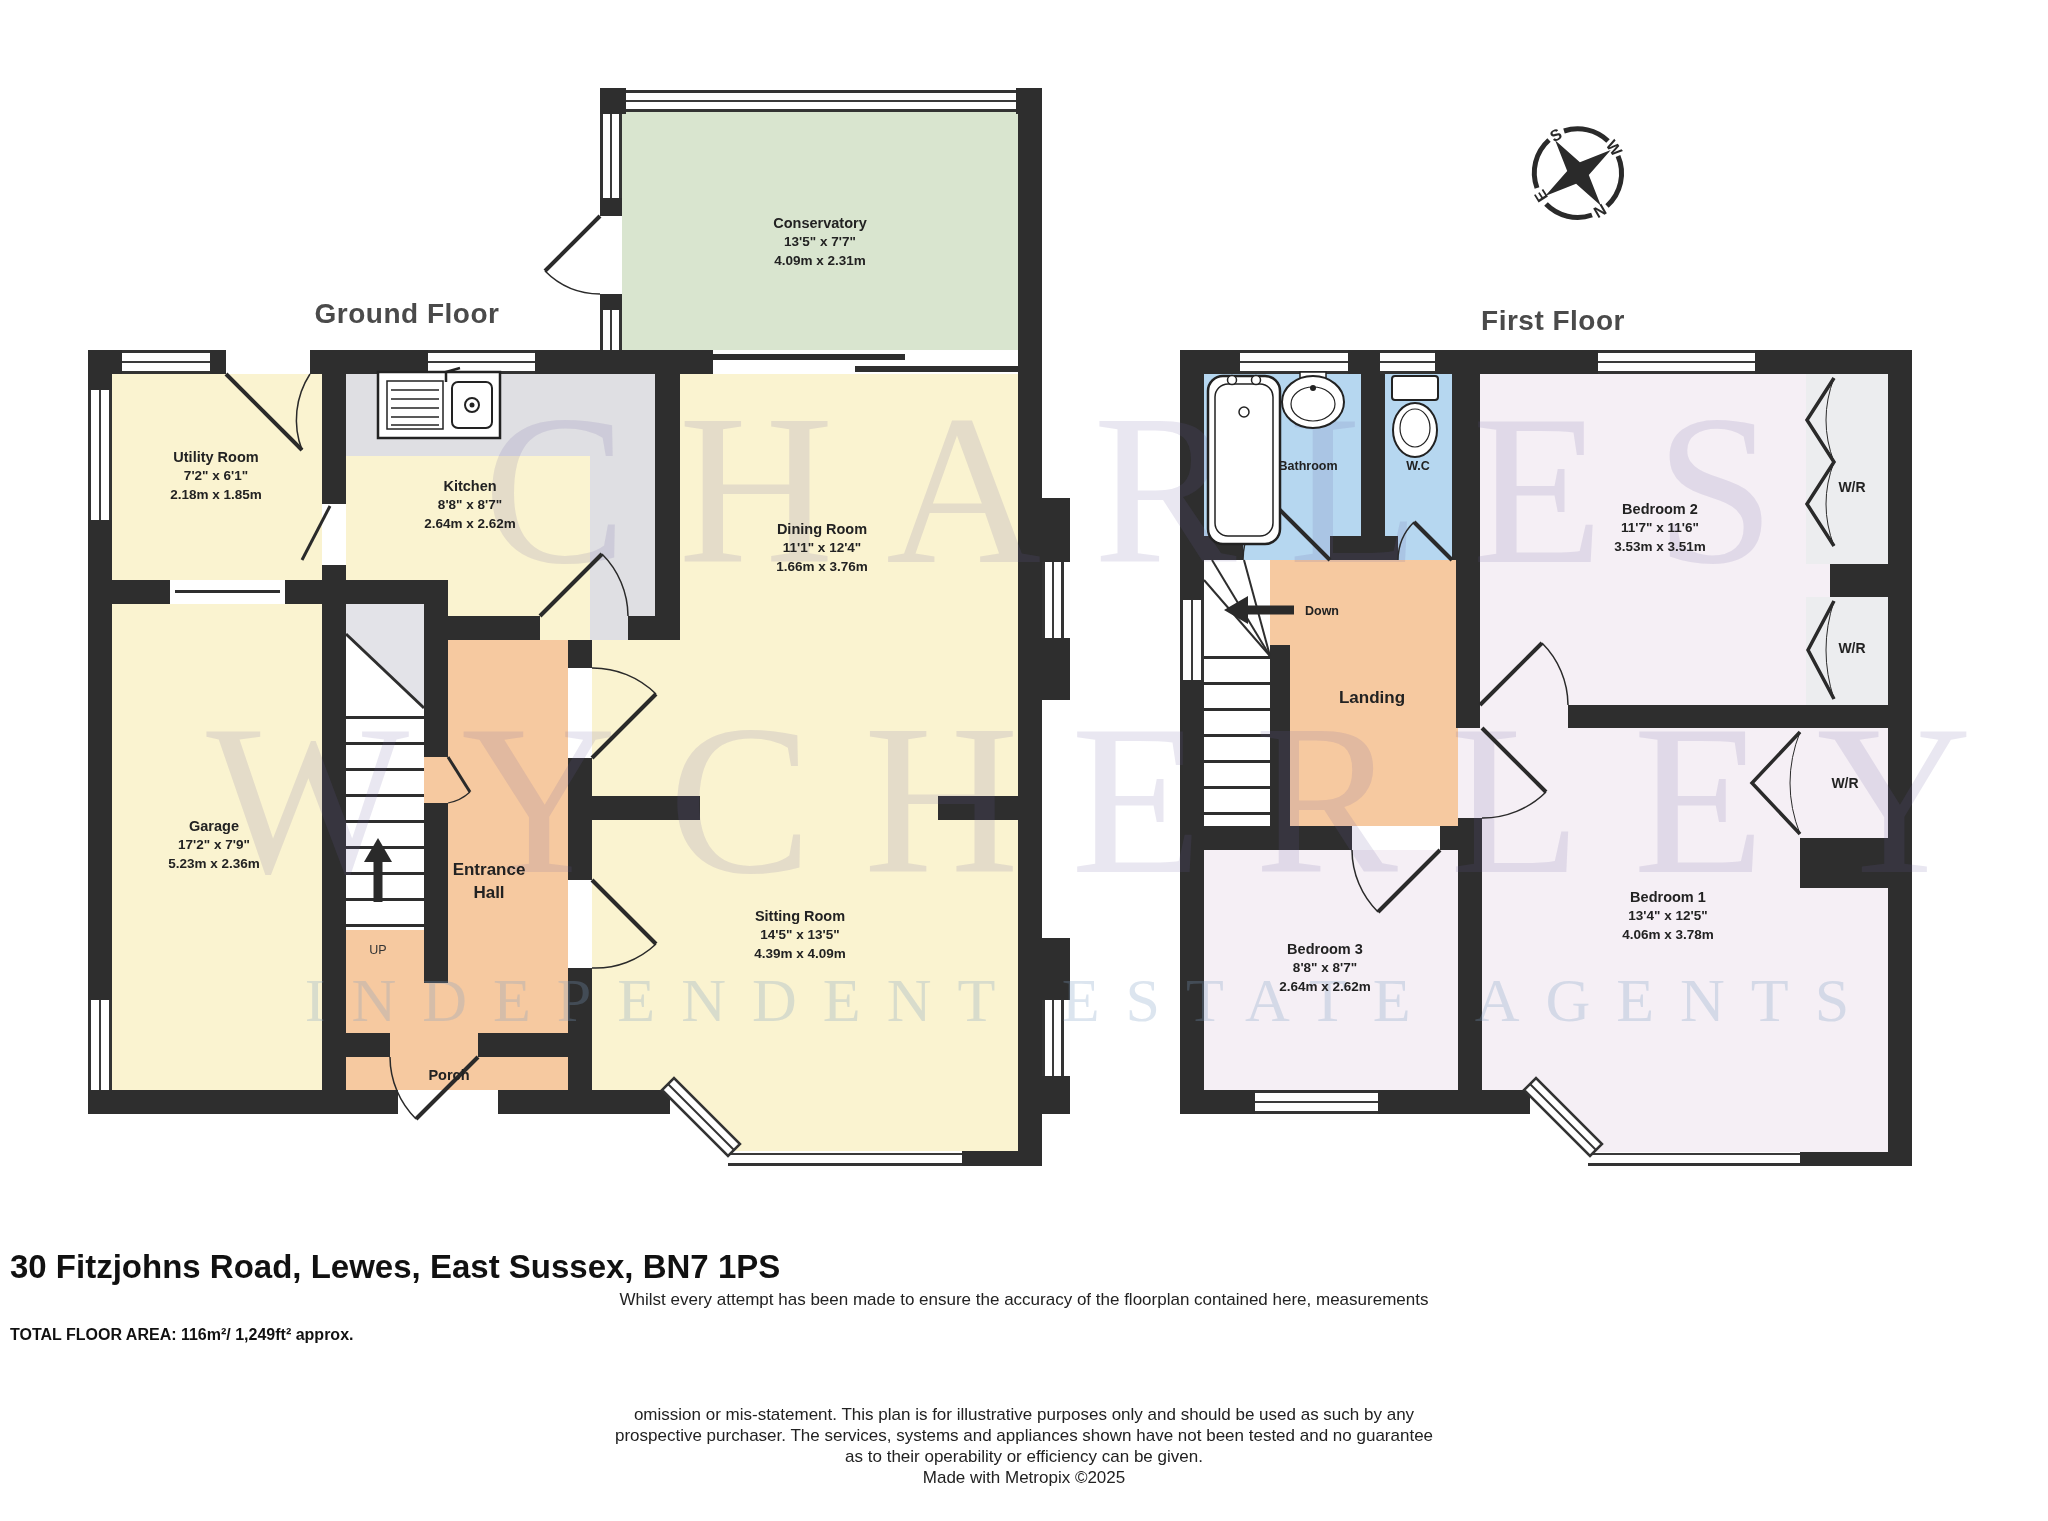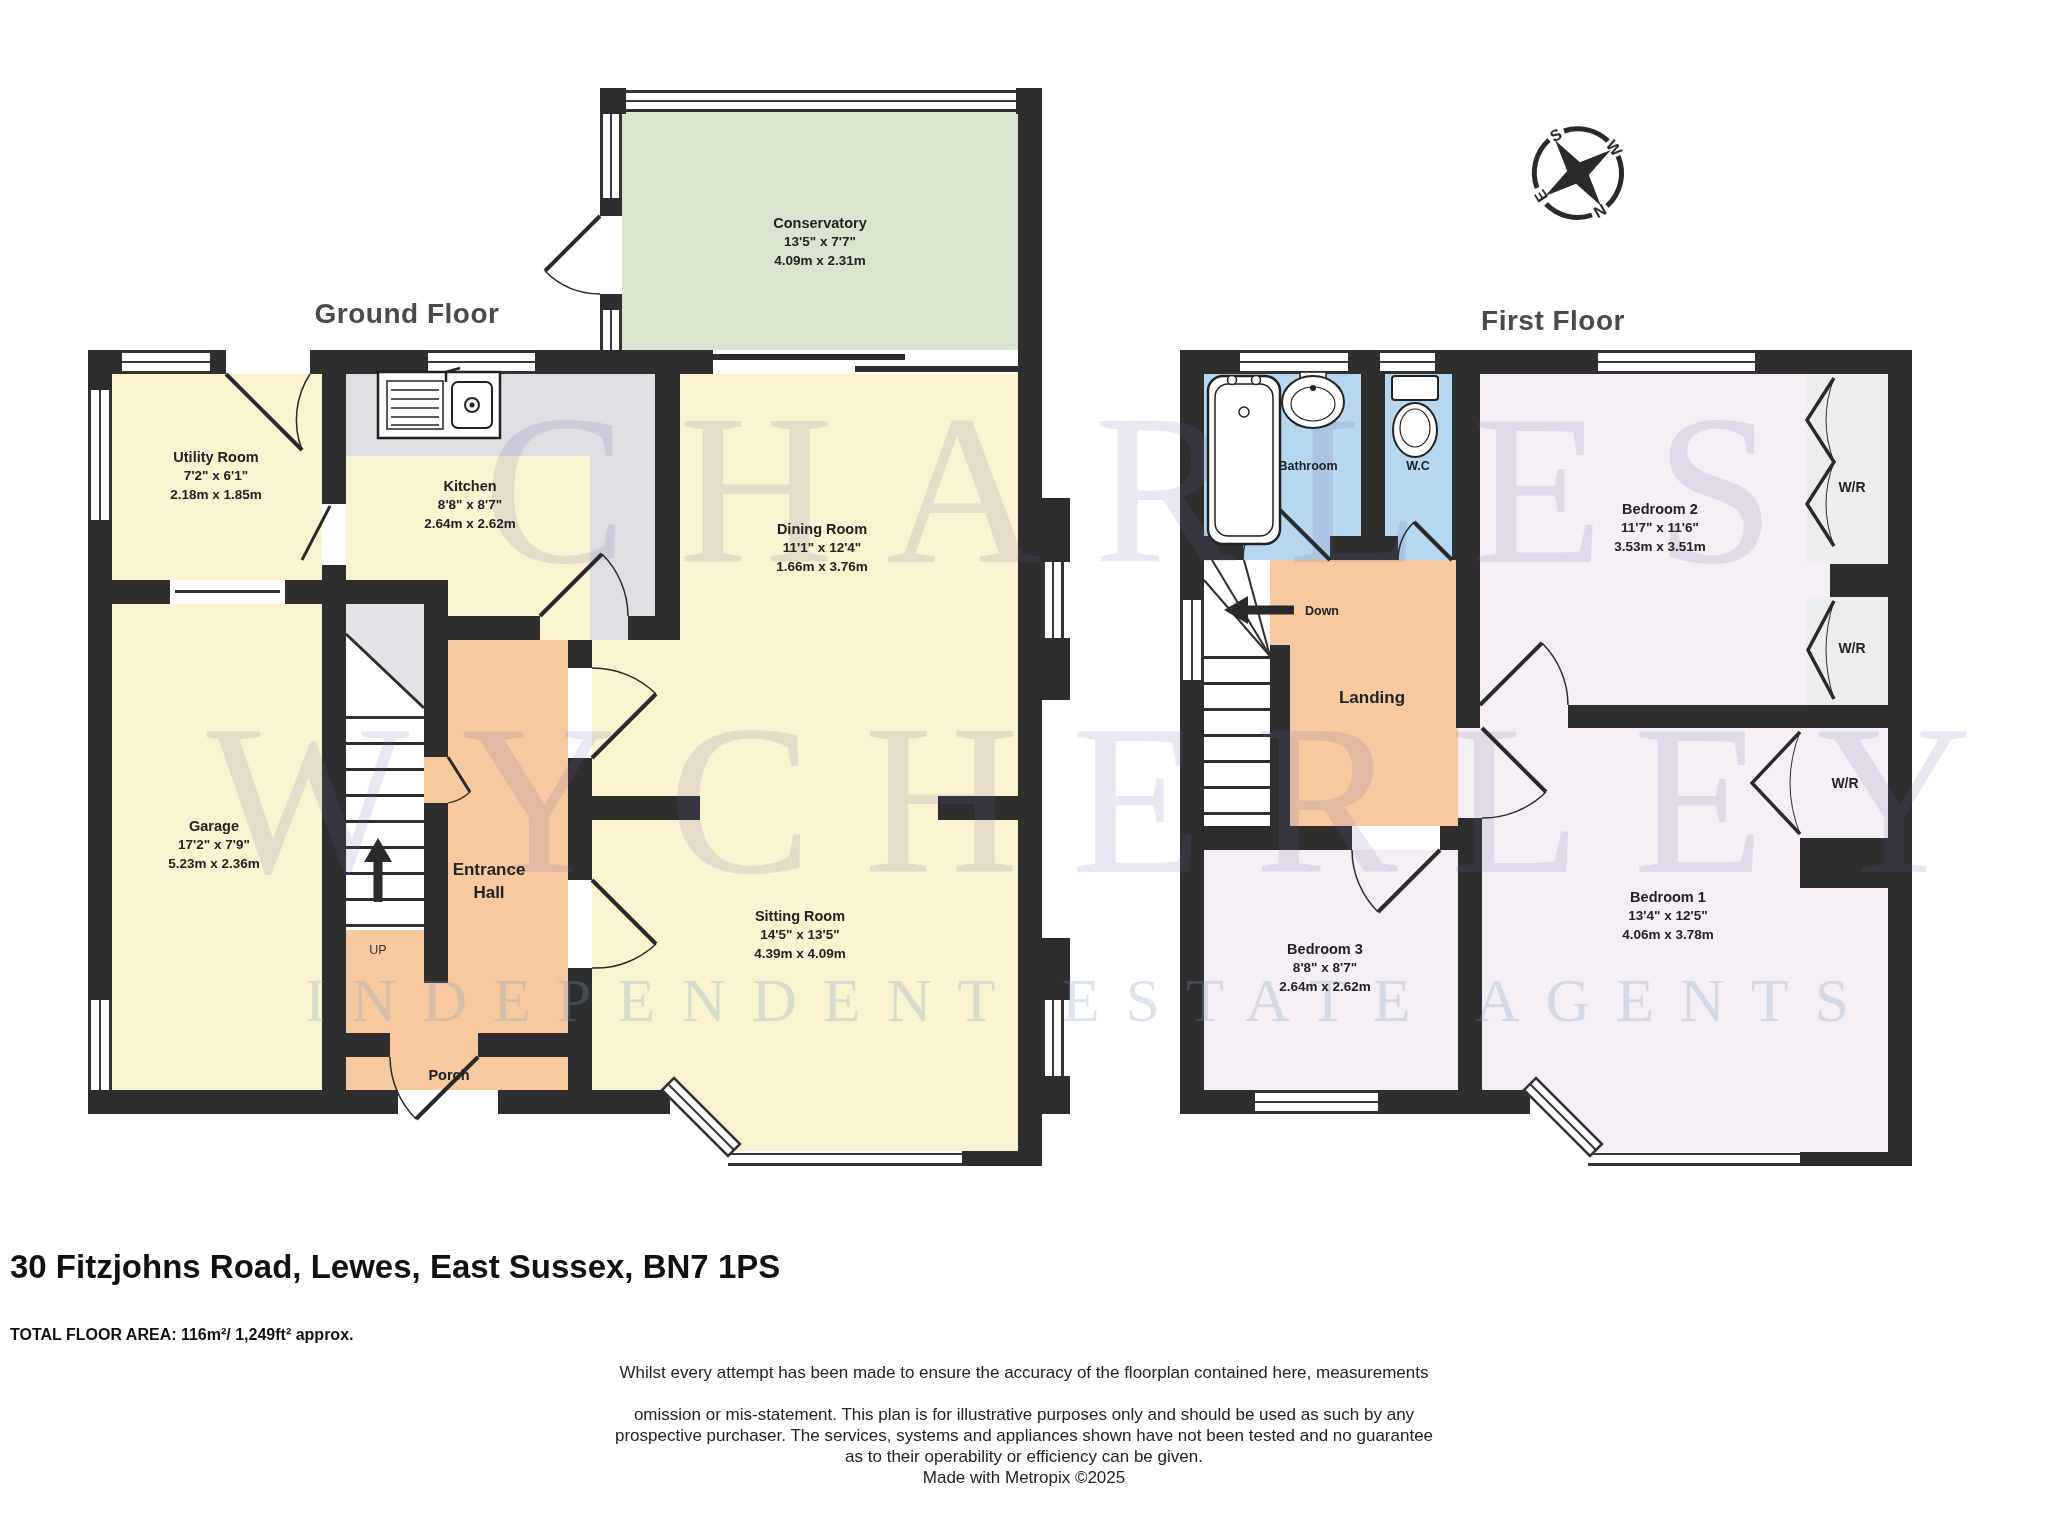--- a/index.html
+++ b/index.html
@@ -367,19 +367,19 @@
     <span style="display:block">Bedroom 1</span>
     <span style="display:block" class="dim">13'4" x 12'5"</span>
     <span style="display:block" class="dim">4.06m x 3.78m</span>
   </div>
   <div class="rlabel small" style="left:1852px;top:487px;font-size:14px;">W/R</div>
   <div class="rlabel small" style="left:1852px;top:648px;font-size:14px;">W/R</div>
   <div class="rlabel small" style="left:1845px;top:783px;font-size:14px;">W/R</div>
 
   <div class="footer addr">30 Fitzjohns Road, Lewes, East Sussex, BN7 1PS</div>
   <div class="footer tot">TOTAL FLOOR AREA: 116m²/ 1,249ft² approx.</div>
-  <div class="disc" style="top:1363px;text-align:center;">Whilst every attempt has been made to ensure the accuracy of the floorplan contained here, measurements</div>
+  <div class="disc" style="top:1290px;text-align:center;">Whilst every attempt has been made to ensure the accuracy of the floorplan contained here, measurements</div>
   <div class="disc" style="top:1405px;">omission or mis-statement. This plan is for illustrative purposes only and should be used as such by any</div>
   <div class="disc" style="top:1426px;">prospective purchaser. The services, systems and appliances shown have not been tested and no guarantee</div>
   <div class="disc" style="top:1447px;">as to their operability or efficiency can be given.</div>
   <div class="disc credit" style="top:1468px;">Made with Metropix ©2025</div>
 
 </div>
 
 </body></html>

